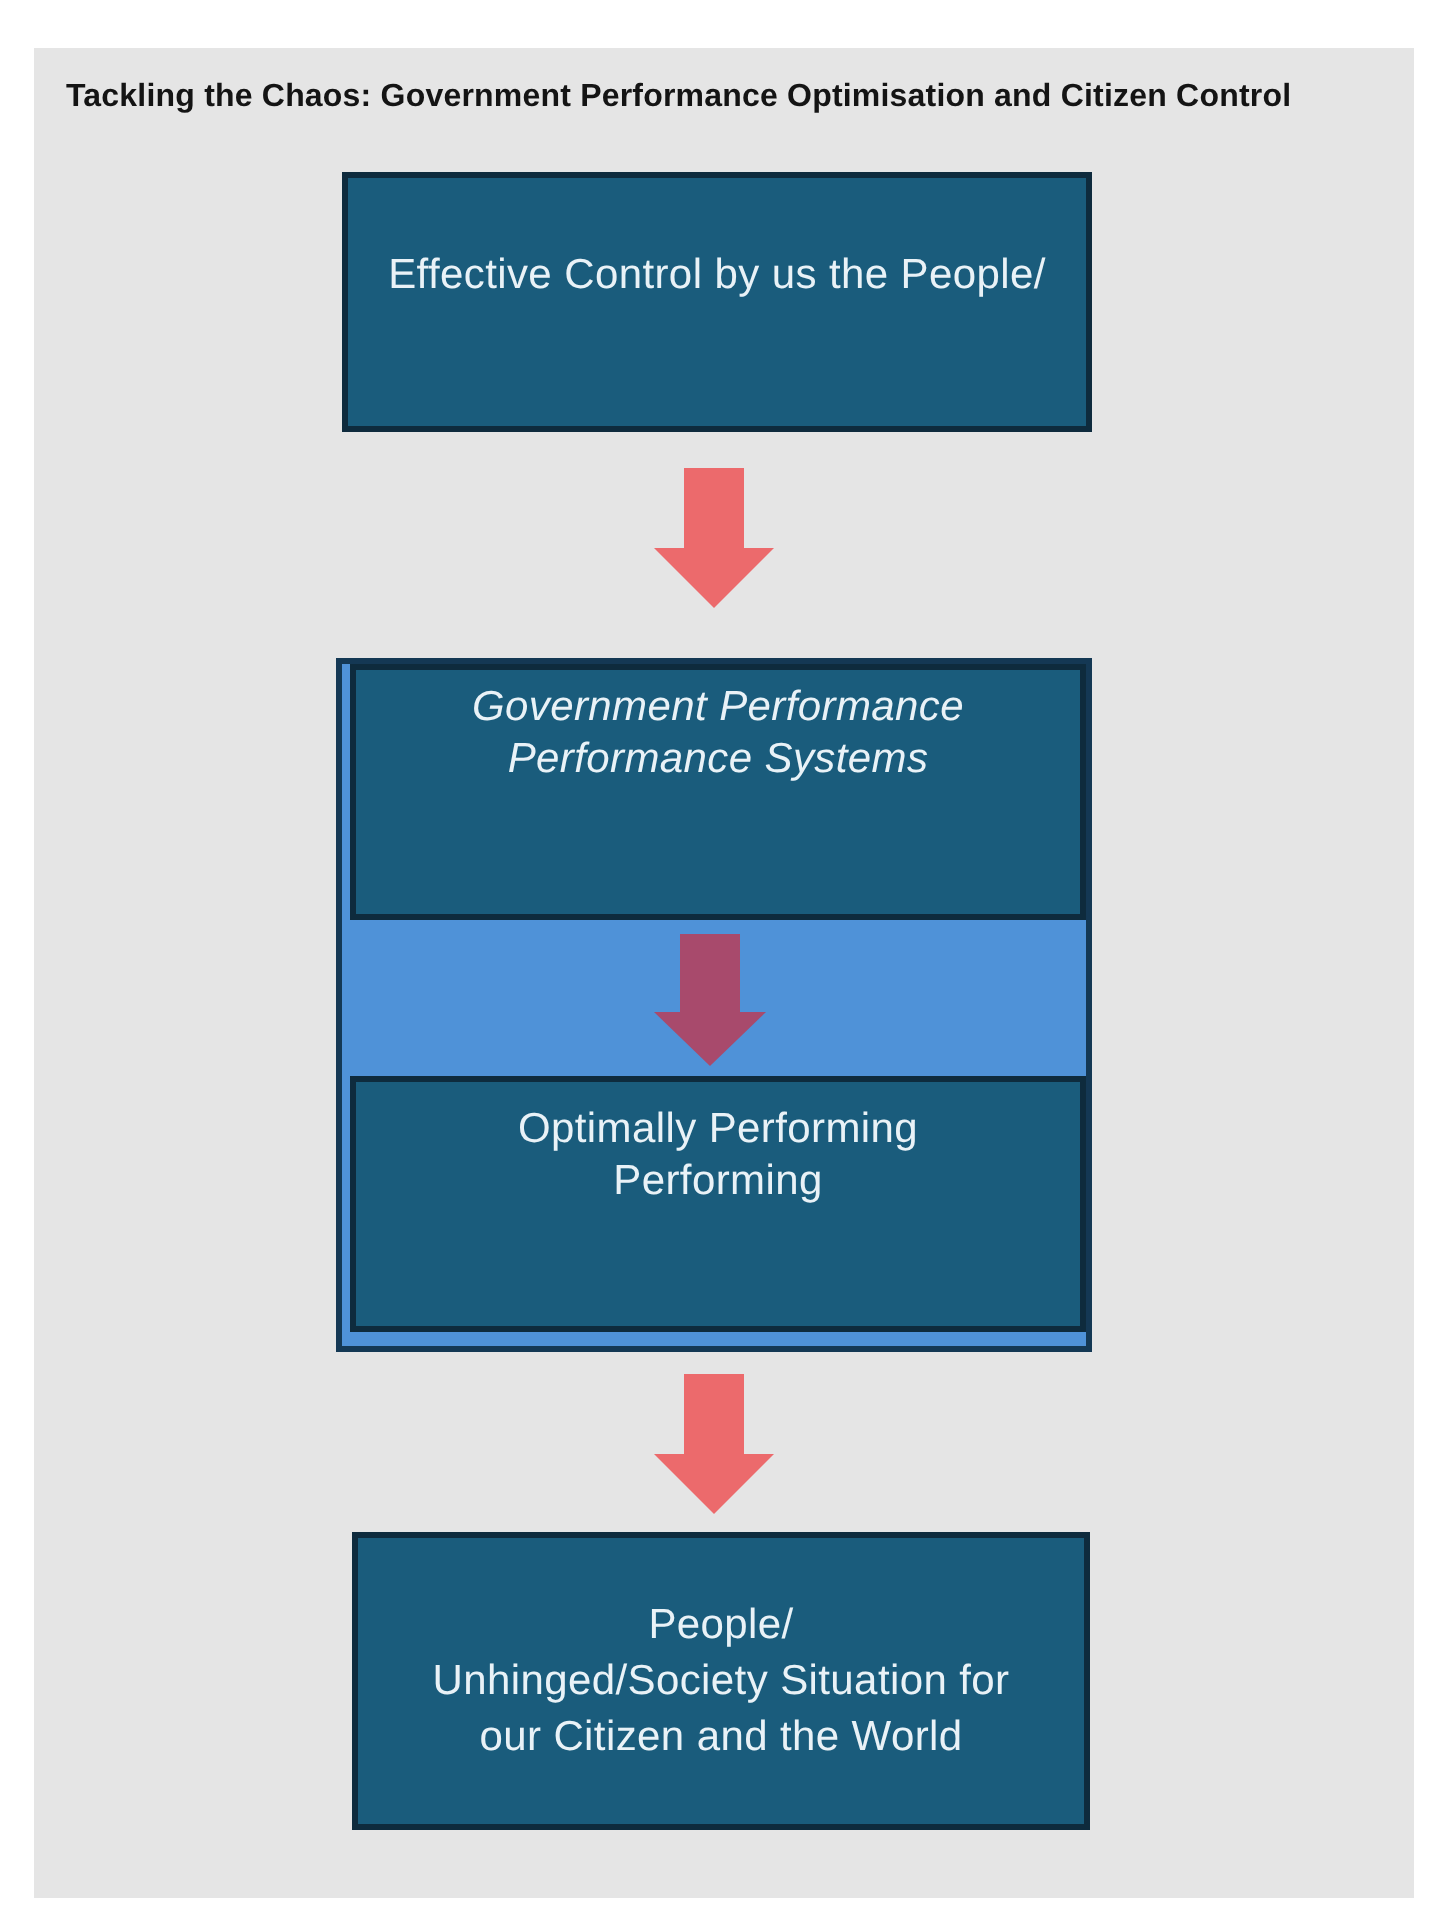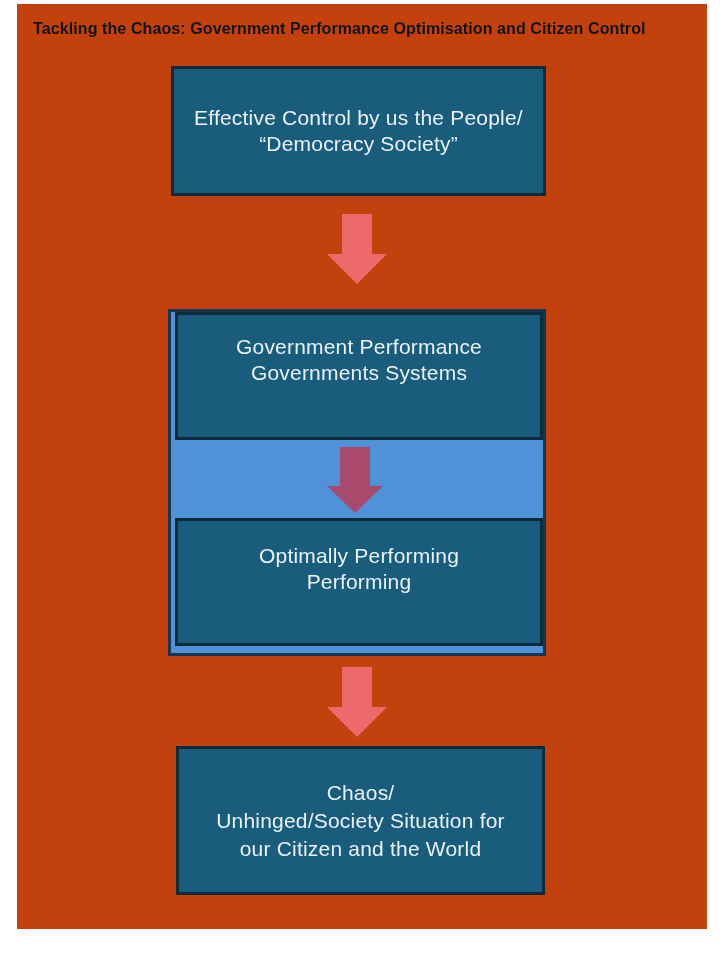--- a/index.html
+++ b/index.html
@@ -11,24 +11,24 @@
   .page {
     position: relative;
     width: 720px;
     height: 960px;
     background: #ffffff;
     overflow: hidden;
   }
   .canvas {
     position: absolute;
     left: 17px;
-    top: 4px;
+    top: 24px;
     width: 690px;
     height: 925px;
-    background: #c2410c;
+    background: #e5e5e5;
   }
   .slide-title {
     position: absolute;
     left: 16px;
     top: 13px;
     width: 670px;
     font-size: 16px;
     line-height: 24px;
     font-weight: bold;
     color: #141414;
@@ -51,72 +51,71 @@
                      display: flex; flex-direction: column; justify-content: center;
                      line-height: 28px; }
   .container-blue {
     position: absolute;
     left: 151px; top: 305px;
     width: 378px; height: 347px;
     box-sizing: border-box;
     background: #4f92d8;
     border: 3px solid #143854;
   }
-  .box-systems     { left: 4px; top: 0px;   width: 368px; height: 128px; padding-top: 19px; }
-  .box-governments { left: 4px; top: 206px; width: 368px; height: 128px; padding-top: 22px; }
+  .box-systems     { left: 4px; top: 0px;   width: 368px; height: 128px; padding-top: 6px; font-style: italic; }
+  .box-governments { left: 4px; top: 206px; width: 368px; height: 128px; padding-top: 11px; }
   .arrow {
     position: absolute;
     display: block;
   }
   .arrow-top    { left: 310px; top: 210px; }
   .arrow-middle { left: 156px; top: 135px; }
   .arrow-bottom { left: 310px; top: 663px; }
 </style>
 </head>
 <body>
 
 <div class="page">
   <div class="canvas">
 
     <div class="slide-title">Tackling the Chaos: Government Performance Optimisation and Citizen Control</div>
 
     <div class="teal-box box-democracy">
       <div>Effective Control by us the People/</div>
-      <div>“Democracy Society”</div>
     </div>
 
     <svg class="arrow arrow-top" width="60" height="70" viewBox="0 0 60 70">
       <rect x="15" y="0" width="30" height="41" fill="#ec6a6c"></rect>
       <polygon points="0,40 60,40 30,70" fill="#ec6a6c"></polygon>
     </svg>
 
     <div class="container-blue">
 
       <div class="teal-box box-systems">
         <div>Government Performance</div>
-        <div>Governments Systems</div>
+        <div>Performance Systems</div>
       </div>
 
       <svg class="arrow arrow-middle" width="56" height="66" viewBox="0 0 56 66">
         <rect x="13" y="0" width="30" height="40" fill="#a84a6c"></rect>
         <polygon points="0,39 56,39 28,66" fill="#a84a6c"></polygon>
       </svg>
 
       <div class="teal-box box-governments">
         <div>Optimally Performing</div>
         <div>Performing</div>
       </div>
 
     </div>
 
     <svg class="arrow arrow-bottom" width="60" height="70" viewBox="0 0 60 70">
       <rect x="15" y="0" width="30" height="41" fill="#ec6a6c"></rect>
       <polygon points="0,40 60,40 30,70" fill="#ec6a6c"></polygon>
     </svg>
 
     <div class="teal-box box-chaos">
-      <div>Chaos/</div>
+      <div>People/</div>
       <div>Unhinged/Society Situation for</div>
       <div>our Citizen and the World</div>
     </div>
 
   </div>
 </div>
 
 </body></html>

